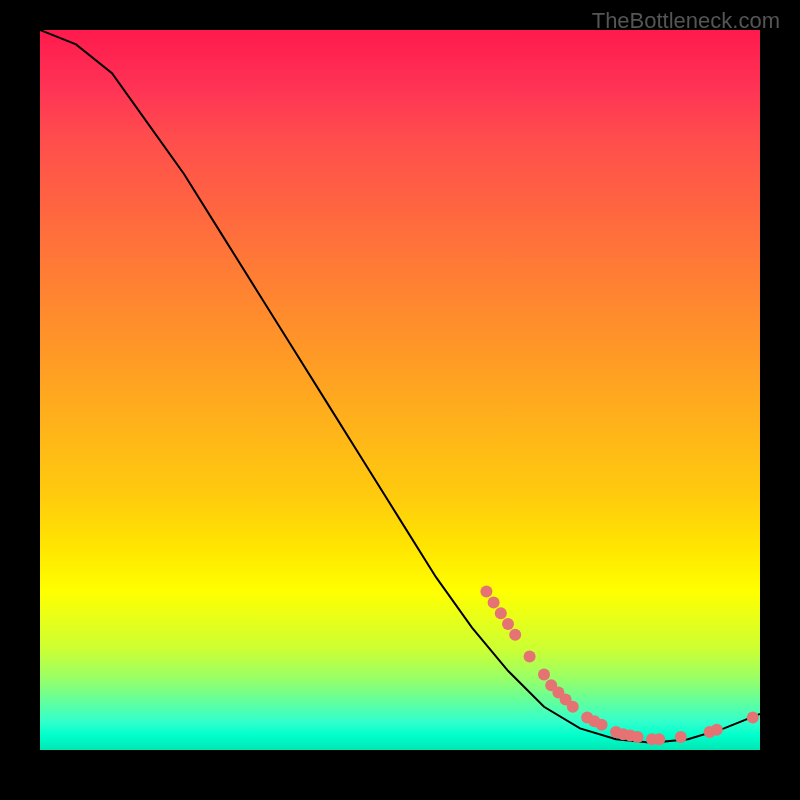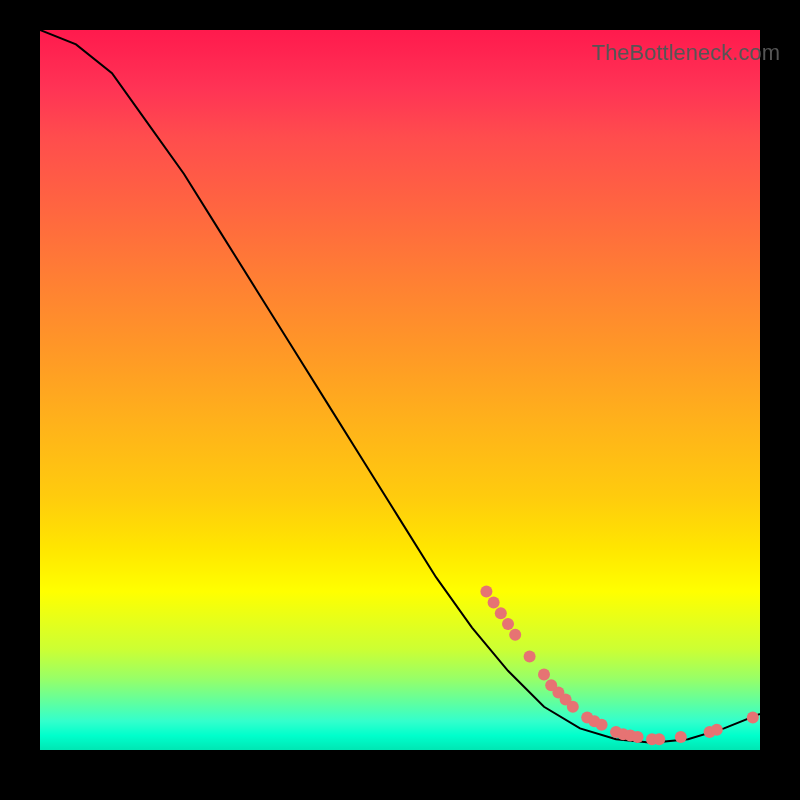--- a/index.html
+++ b/index.html
@@ -15,21 +15,20 @@
       font-family: Arial, sans-serif;
     }
     .watermark {
       position: absolute;
       top: 8px;
       right: 20px;
       color: #555;
       font-size: 22px;
       font-weight: normal;
       z-index: 10;
-      margin-top: 32px;
     }
     .chart-container {
       position: absolute;
       left: 40px;
       top: 30px;
       width: 720px;
       height: 720px;
     }
     .gradient-bg {
       position: absolute;

